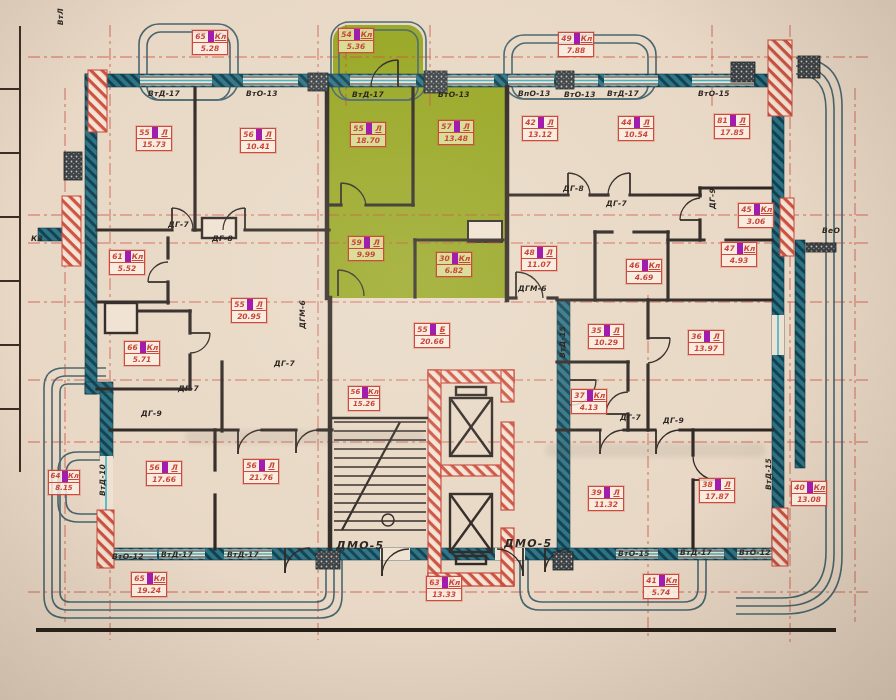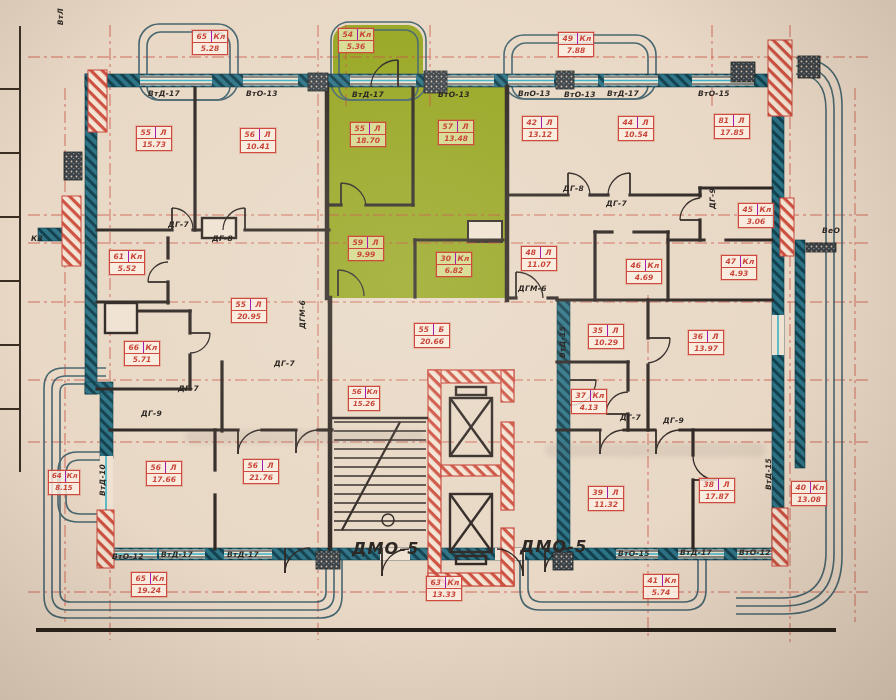--- a/index.html
+++ b/index.html
@@ -15,30 +15,30 @@
   
   .edge-table{position:absolute;left:0;top:26px;width:19px;height:446px;
     border-right:2px solid #3a2e22;
     background:repeating-linear-gradient(to bottom, transparent 0 62px, #3a2e22 62px 64px);}
   .baseline{position:absolute;left:36px;top:628px;width:800px;height:4px;background:#241f18;}
   
   .rl{position:absolute;width:34px;border:1.5px solid #cf4a3e;background:rgba(252,240,228,.82);
       color:#c9453a;font:italic 700 7.5px "DejaVu Sans",sans-serif;text-align:center;
       box-shadow:0 0 0 1px rgba(207,74,62,.25);z-index:5;}
   .rl .r1{display:flex;border-bottom:1px solid #cf4a3e;height:11px;line-height:11px;}
-  .rl .r1 .n{flex:1.15;border-right:1px solid #a21caf;}
-  .rl .r1 .t{flex:1;}
+  .rl .r1 .n{flex:1.15;border-right:6px solid #a21caf;}
+  .rl .r1 .t{flex:1;text-decoration:underline;}
   .rl .r2{height:11px;line-height:11px;text-align:center;}
   .rl.g{background:rgba(225,228,165,.88);}
   .rl.sm{width:30px;font-size:7px;}
   
   .mk{position:absolute;color:#2e2824;font:italic 700 7.5px "DejaVu Sans",sans-serif;
       letter-spacing:.3px;white-space:nowrap;z-index:4;}
   .mkv{writing-mode:vertical-rl;transform:rotate(180deg);}
-  .mkb{font-size:16px;letter-spacing:1.2px;margin-left:16px;}
+  .mkb{font-size:11px;letter-spacing:1.2px;}
   .smudge{position:absolute;height:14px;border-radius:7px;background:rgba(110,95,85,.10);filter:blur(2px);z-index:1;}
 </style>
 </head>
 <body>
 
 <div class="plan">
 
   <div class="edge-table"></div>
 
   <svg class="draw" width="896" height="700" viewBox="0 0 896 700">
@@ -456,21 +456,21 @@
       </div>
       <div class="r2">11.07</div>
     </div>
   <div class="rl" style="left:626px;top:259px">
       <div class="r1">
         <span class="n">46</span>
         <span class="t">Кл</span>
       </div>
       <div class="r2">4.69</div>
     </div>
-  <div class="rl" style="left:721px;top:255px">
+  <div class="rl" style="left:721px;top:242px">
       <div class="r1">
         <span class="n">47</span>
         <span class="t">Кл</span>
       </div>
       <div class="r2">4.93</div>
     </div>
   <div class="rl" style="left:109px;top:250px">
       <div class="r1">
         <span class="n">61</span>
         <span class="t">Кл</span>

